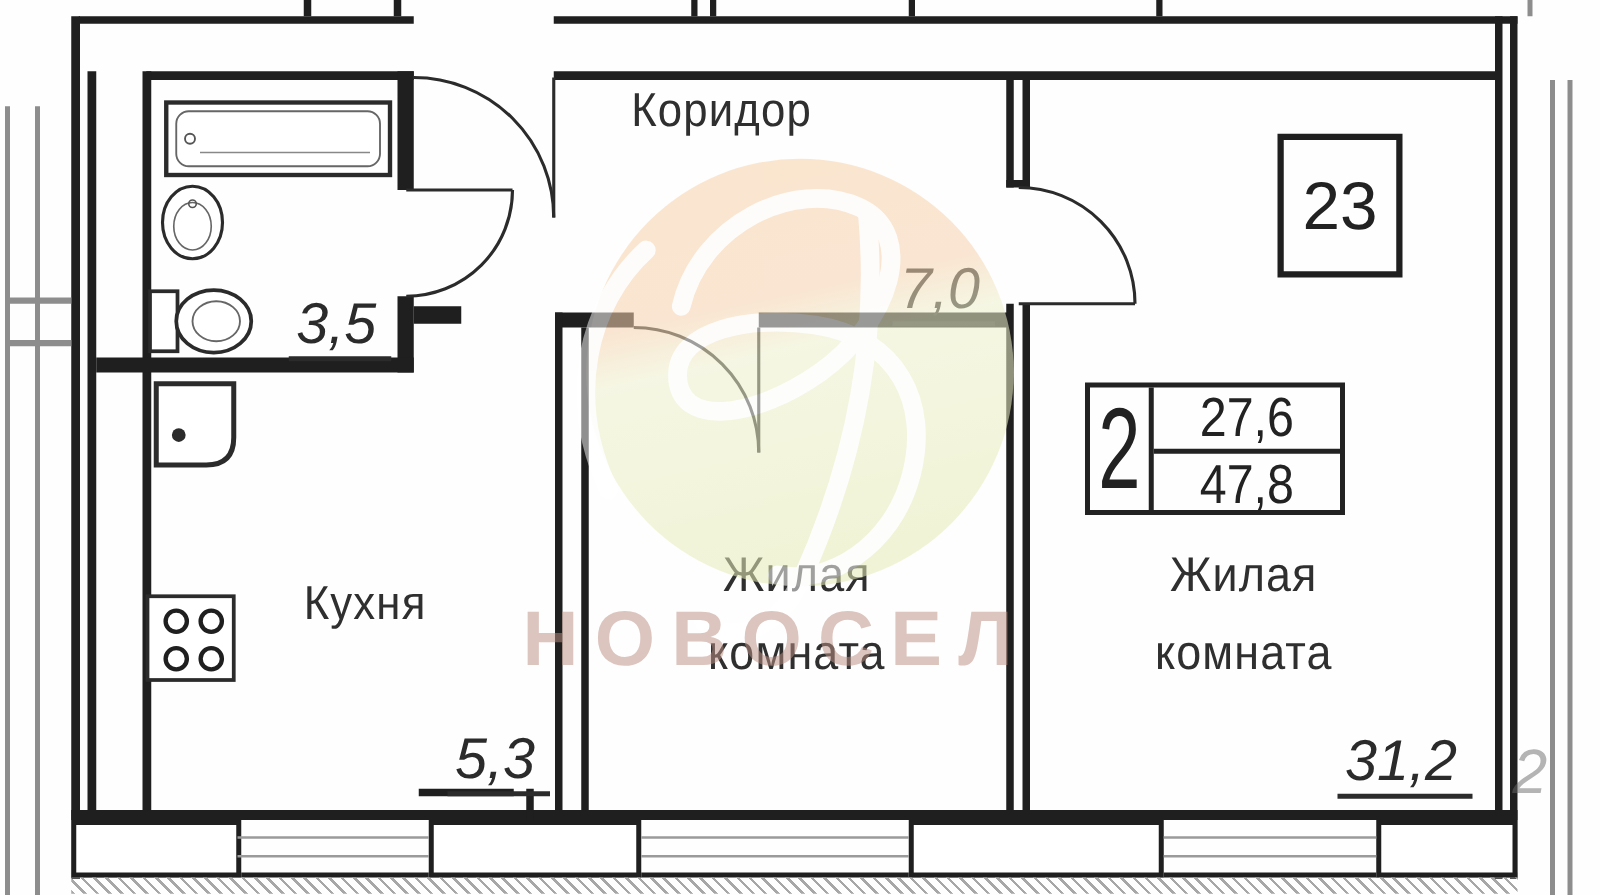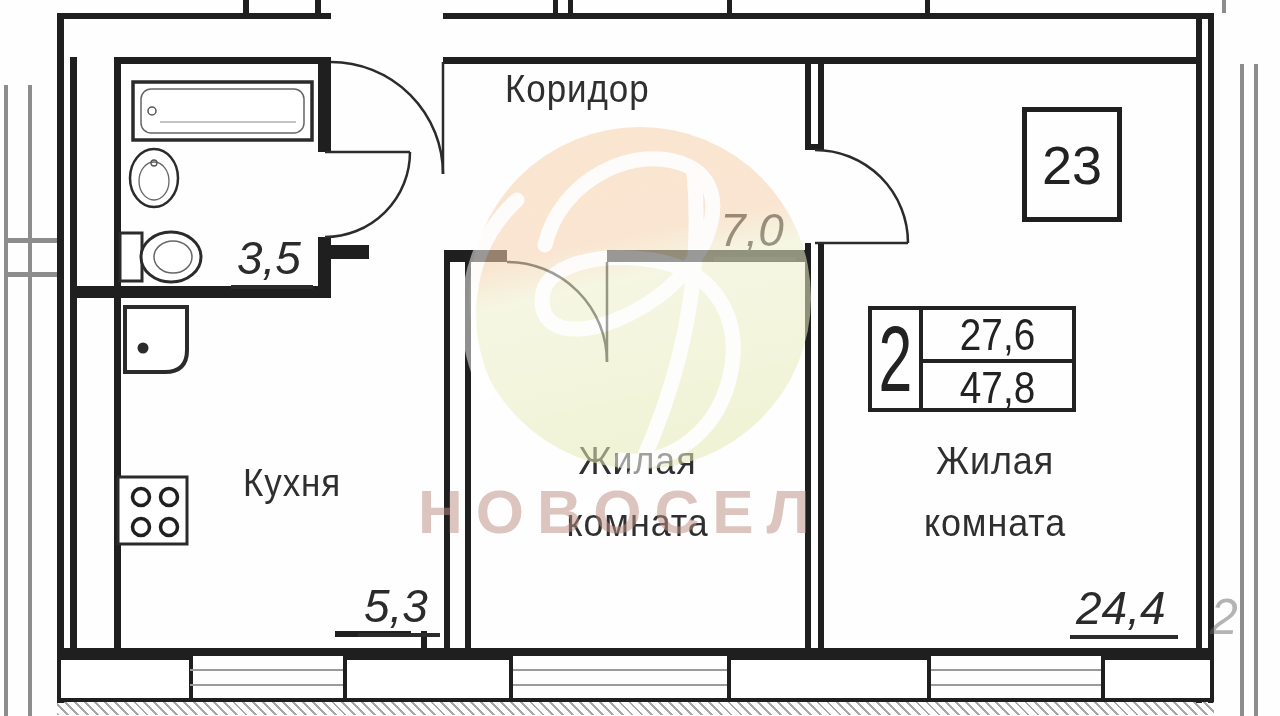--- a/index.html
+++ b/index.html
@@ -204,21 +204,21 @@
     <div>Жилая</div>
     <div>комната</div>
   </div>
 
 
   <div class="rlabel2" style="left:862px; top:430px; width:266px;">
     <div>Жилая</div>
     <div>комната</div>
   </div>
 
-  <div class="dim" style="left:1070px; top:584px;">24,4</div>
+  <div class="dim" style="left:1070px; top:584px;">31,2</div>
 
   <div id="unitbox">
     <span>23</span>
   </div>
 
   <div id="spec">
     <div class="vdiv"></div>
     <div class="hdiv"></div>
     <div class="c2">2</div>
     <div class="ctop">27,6</div>

